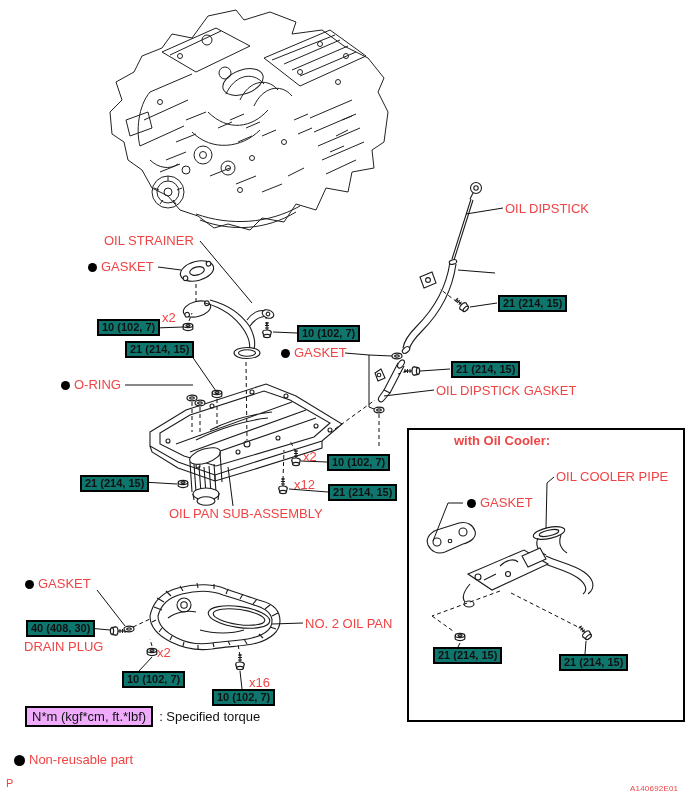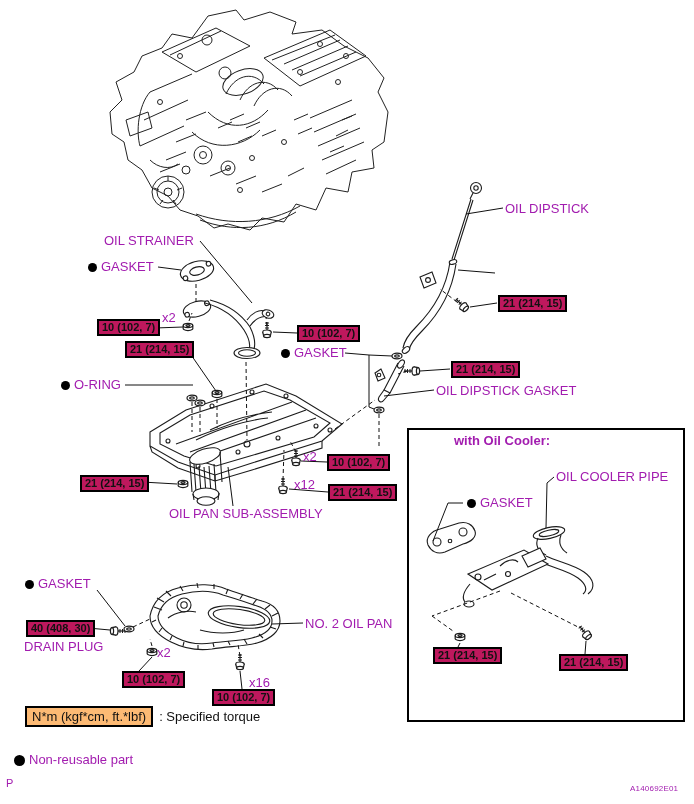--- a/index.html
+++ b/index.html
@@ -1,27 +1,27 @@
 <!DOCTYPE html>
 <html><head>
 <meta charset="utf-8">
 <style>
   html,body{margin:0;padding:0;background:#fff;}
   .page{position:relative;width:694px;height:804px;background:#fff;overflow:hidden;
         font-family:"Liberation Sans", sans-serif;color:#111;}
   svg.art{position:absolute;left:0;top:0;z-index:1;}
   .lbl{position:absolute;z-index:2;font-size:13px;line-height:14px;white-space:nowrap;
-       display:flex;align-items:center;gap:4px;color:#a21caf;}
+       display:flex;align-items:center;gap:4px;color:#ef4444;}
   .bullet{width:9px;height:9px;border-radius:50%;background:#000;display:inline-block;flex:0 0 auto;}
-  .tq{position:absolute;z-index:2;border:2px solid #000;background:#be185d;padding:0 3px;
+  .tq{position:absolute;z-index:2;border:2px solid #000;background:#0f766e;padding:0 3px;
       font-size:11px;font-weight:bold;line-height:13px;white-space:nowrap;}
   .inset{position:absolute;z-index:0;border:2px solid #000;background:#fff;}
   .bold{font-weight:bold;margin-left:37px;}
   .legend-row{position:absolute;z-index:2;display:flex;align-items:center;gap:6px;font-size:13px;}
-  .unit-box{border:2px solid #000;padding:1px 5px;background:#fdba74;}
+  .unit-box{border:2px solid #000;padding:1px 5px;background:#f0abfc;}
   .tiny{font-size:8px;letter-spacing:0.2px;}
   .pmark{font-size:11px;}
 </style>
 </head>
 <body>
 
 <div class="page">
 
   <div class="inset" style="left:407px;top:428px;width:274px;height:290px;"></div>
 

